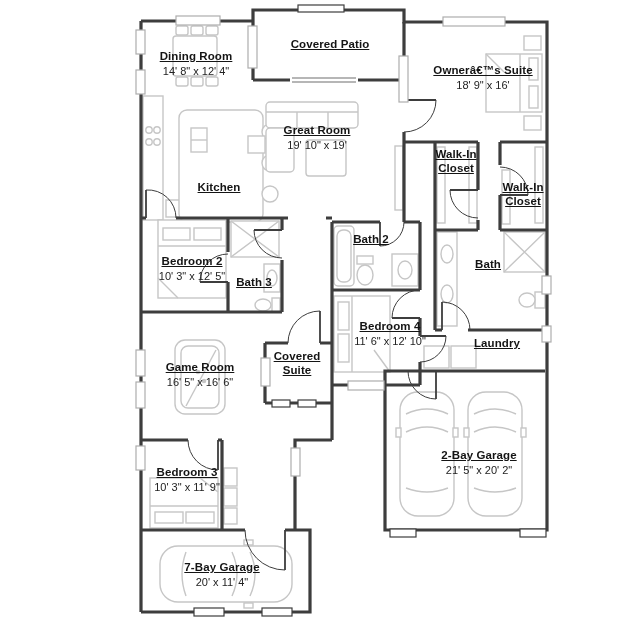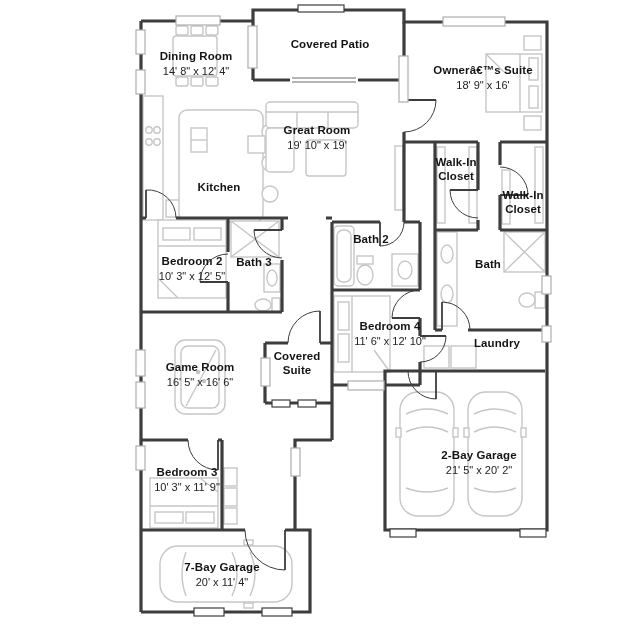--- a/index.html
+++ b/index.html
@@ -1,22 +1,22 @@
 <!DOCTYPE html>
 <html><head>
 <meta charset="utf-8">
 <style>
   html,body{margin:0;padding:0;background:#fff;}
   .stage{position:relative;width:640px;height:640px;background:#fff;overflow:hidden;
          font-family:"Liberation Sans",sans-serif;}
   .stage svg{position:absolute;left:0;top:0;}
   .rlabel{position:absolute;transform:translateX(-50%);text-align:center;color:#141414;z-index:5;}
-  .rname{font-weight:700;font-size:11.5px;line-height:1.18;letter-spacing:.1px;white-space:nowrap;}
+  .rname{font-weight:700;font-size:11.5px;line-height:1.18;letter-spacing:.1px;white-space:nowrap;text-decoration:underline;}
   .rdims{font-weight:400;font-size:11px;line-height:1.2;margin-top:1px;white-space:nowrap;color:#222;}
-  .wrap2 .rname{white-space:normal;width:52px;margin:8px auto;}
+  .wrap2 .rname{white-space:normal;width:52px;margin:0 auto;}
   .wrap2p .rname{white-space:normal;width:64px;margin:0 auto;}
 </style>
 </head>
 <body>
 
 <div class="stage">
 
 <svg width="640" height="640" viewBox="0 0 640 640">
 
   <g stroke="#c6c6c6" stroke-width="1.4" fill="#ffffff">
@@ -283,21 +283,21 @@
 
   <div class="rlabel" style="left:488px;top:258px;">
     <div class="rname">Bath</div>
   </div>
 
   <div class="rlabel" style="left:192px;top:255px;">
     <div class="rname">Bedroom 2</div>
     <div class="rdims">10' 3" x 12' 5"</div>
   </div>
 
-  <div class="rlabel" style="left:254px;top:256px;">
+  <div class="rlabel" style="left:254px;top:276px;">
     <div class="rname">Bath 3</div>
   </div>
 
   <div class="rlabel" style="left:381px;top:320px;margin-left:9px;">
     <div class="rname">Bedroom 4</div>
     <div class="rdims">11' 6" x 12' 10"</div>
   </div>
 
   <div class="rlabel" style="left:497px;top:337px;">
     <div class="rname">Laundry</div>

